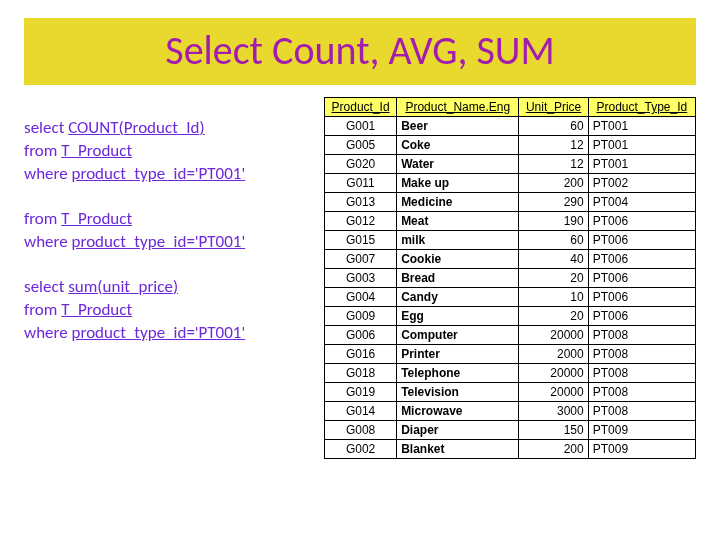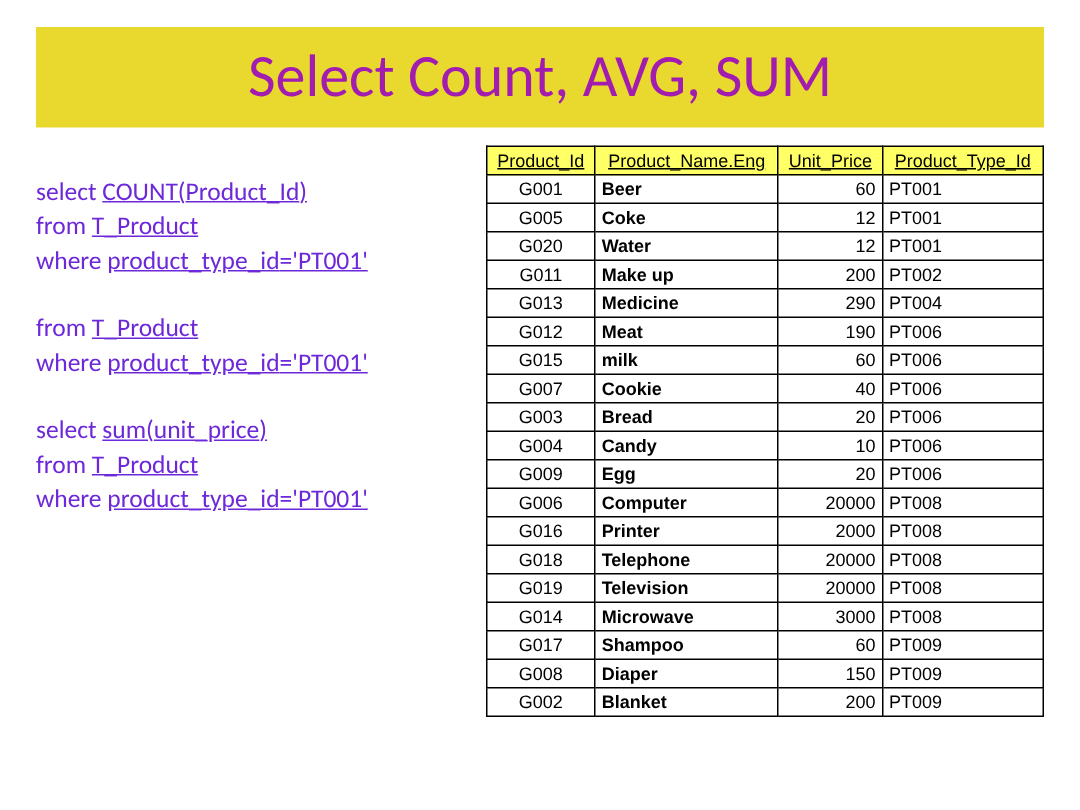--- a/index.html
+++ b/index.html
@@ -198,26 +198,20 @@
             <td class="c-price">20000</td>
             <td class="c-type">PT008</td>
           </tr>
           <tr>
             <td class="c-id">G014</td>
             <td class="c-name">Microwave</td>
             <td class="c-price">3000</td>
             <td class="c-type">PT008</td>
           </tr>
           <tr>
-            <td class="c-id">G017</td>
-            <td class="c-name">Shampoo</td>
-            <td class="c-price">60</td>
-            <td class="c-type">PT009</td>
-          </tr>
-          <tr>
             <td class="c-id">G008</td>
             <td class="c-name">Diaper</td>
             <td class="c-price">150</td>
             <td class="c-type">PT009</td>
           </tr>
           <tr>
             <td class="c-id">G002</td>
             <td class="c-name">Blanket</td>
             <td class="c-price">200</td>
             <td class="c-type">PT009</td>

